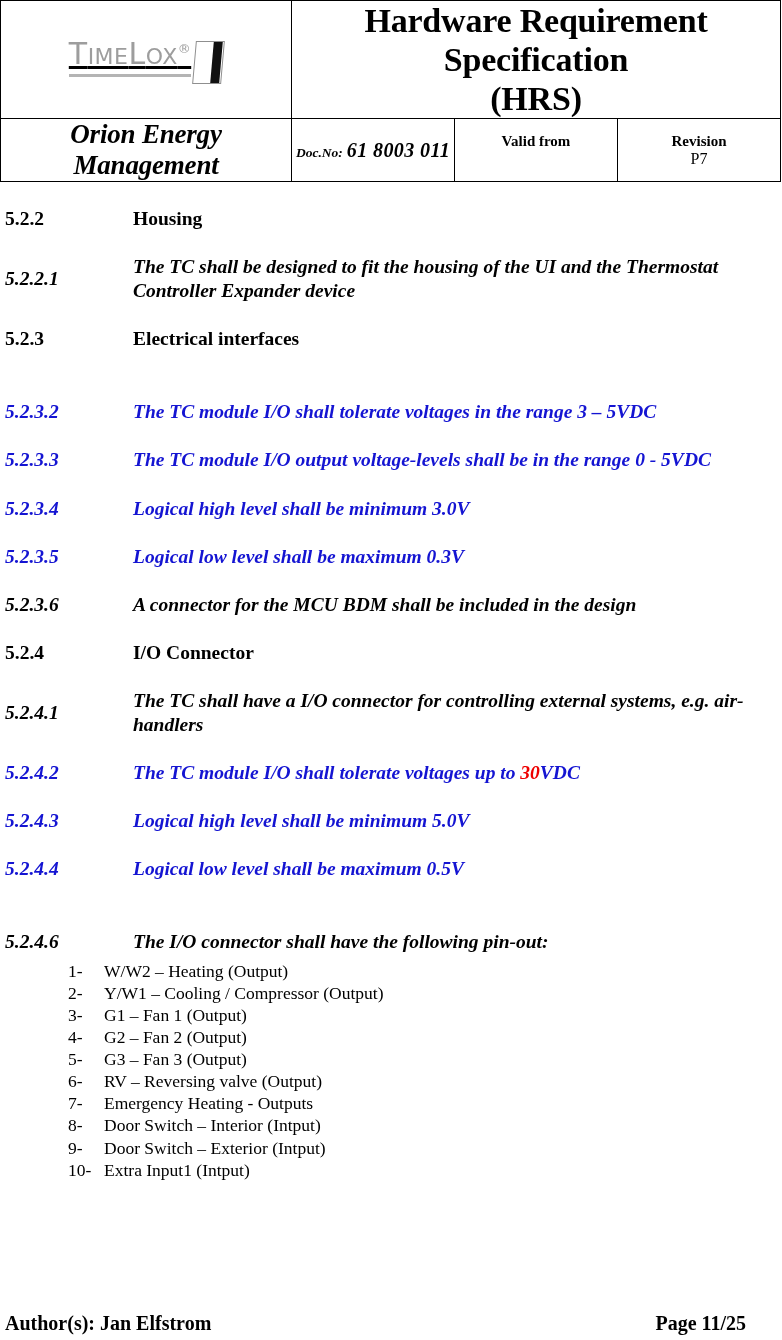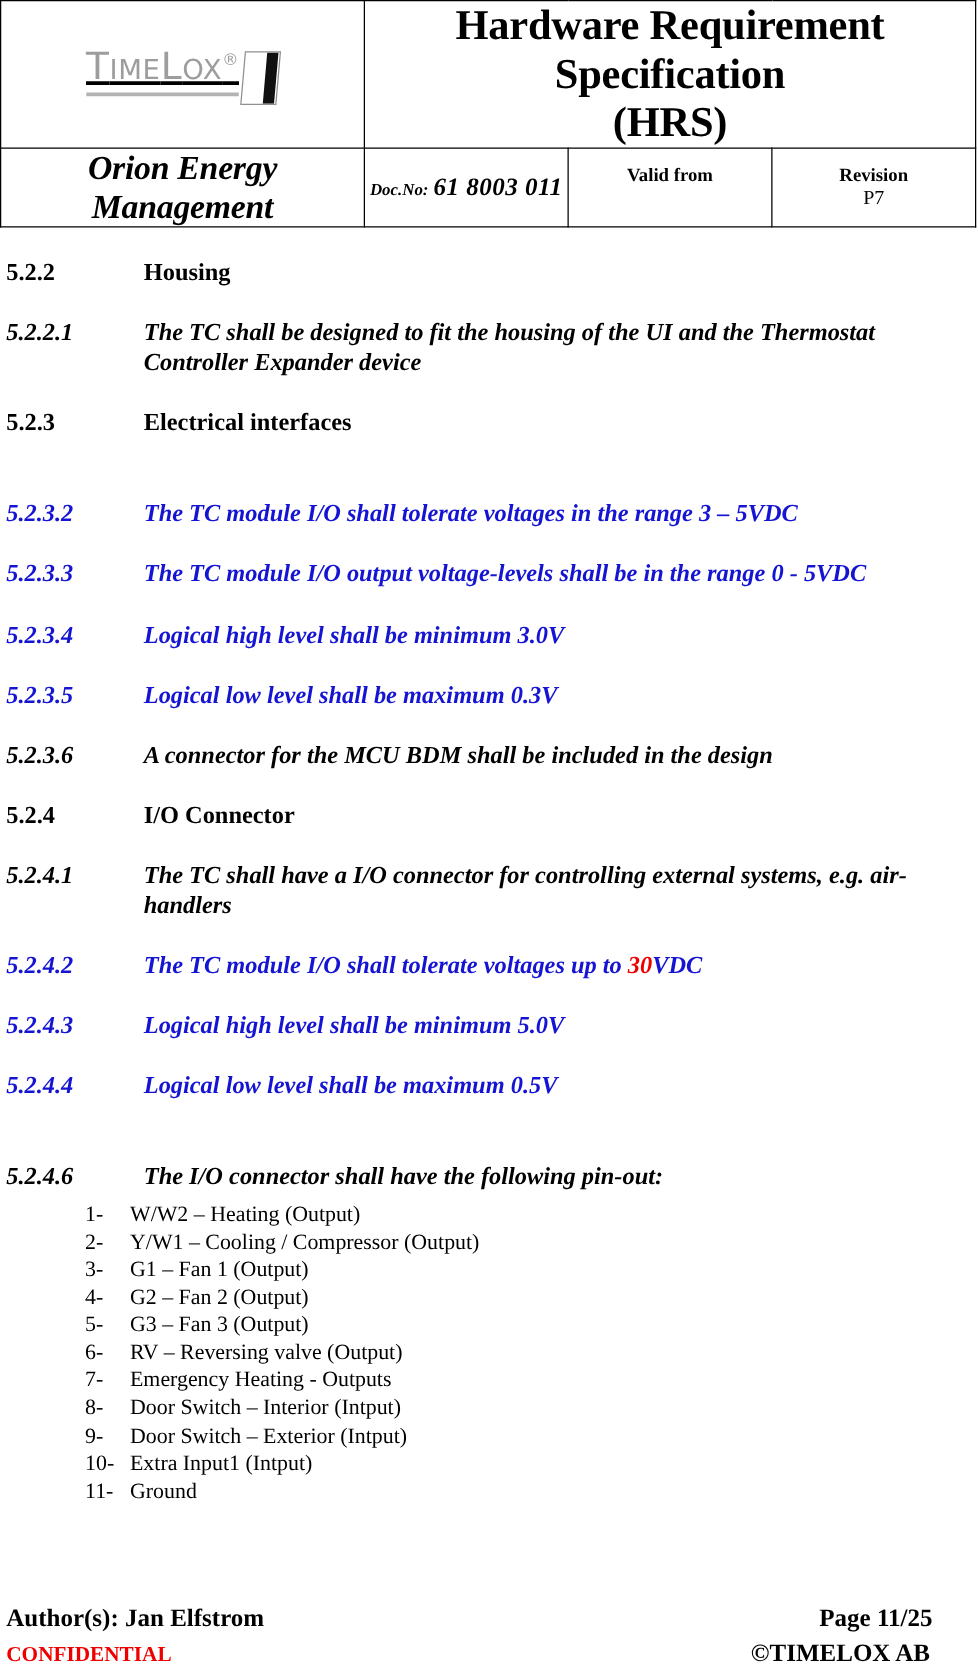--- a/index.html
+++ b/index.html
@@ -163,31 +163,33 @@
     line-height: 1.19;
     margin: 0;
     padding: 0 4px 0 5px;
   }
   .req .num {
     flex: 0 0 110px;
     white-space: nowrap;
   }
   .req .txt {
     flex: 1 1 auto;
+    margin-left: 18px;
   }
 
   
   .sec {
     font-weight: bold;
     font-style: normal;
   }
   
   .sub {
     font-weight: bold;
     font-style: italic;
+    align-items: center;
   }
   .blue { color: #1414d2; }
   .red  { color: #ee0000; }
 
   .gap  { height: 25px; }
 
   
   .pinlist {
     margin: 6px 0 0 0;
     padding: 0;
@@ -432,30 +434,22 @@
       <span class="plabel">Door Switch – Interior (Intput)</span>
     </li>
     <li>
       <span class="pnum">9-</span>
       <span class="plabel">Door Switch – Exterior (Intput)</span>
     </li>
     <li>
       <span class="pnum">10-</span>
       <span class="plabel">Extra Input1 (Intput)</span>
     </li>
-    <li>
-      <span class="pnum">11-</span>
-      <span class="plabel">Ground</span>
-    </li>
   </ul>
 
 </div>
 
 <div class="footer">
   <div class="footer-row1">
     <span class="footer-author">Author(s): Jan Elfstrom</span>
     <span class="footer-page">Page 11/25</span>
   </div>
-  <div class="footer-row2">
-    <span class="footer-conf">CONFIDENTIAL</span>
-    <span class="footer-copy">©TIMELOX AB</span>
-  </div>
 </div>
 
 </body></html>

